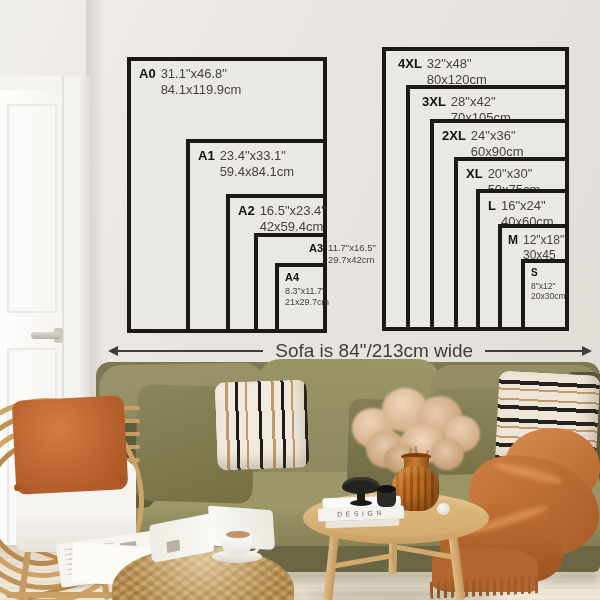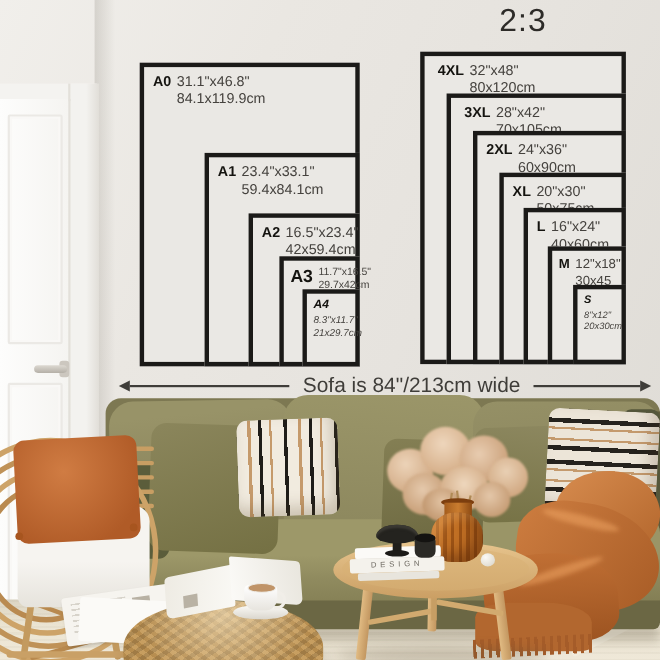--- a/index.html
+++ b/index.html
@@ -23,28 +23,28 @@
   .door-knob-base{left:54px;top:328px;width:9px;height:15px;border-radius:3px;background:#ccc7bf;}
 
   
   .chart-title{color:#2d2b28;text-align:center;}
   .title-a{left:127px;top:11px;width:200px;font-size:26px;letter-spacing:2.5px;}
   .title-r{left:382px;top:3px;width:187px;font-size:29px;letter-spacing:1px;}
   .r{position:absolute;border:4px solid #1b1a18;background:#eae8e4;box-sizing:border-box;}
   .lbl{display:flex;gap:5px;padding:5px 2px 0 8px;font-size:13px;line-height:1.25;color:#45423e;}
   .nm{font-weight:bold;color:#14130f;}
   .dm{display:flex;flex-direction:column;}
-  .stack .lbl{flex-direction:column;gap:1px;font-style:italic;}
+  .stack .lbl{flex-direction:column;gap:1px;}
   
   .a0{left:127px;top:57px;width:200px;height:276px;}
   .a1{left:186px;top:139px;width:141px;height:194px;}
   .a2{left:226px;top:194px;width:101px;height:139px;}
   .a3{left:254px;top:233px;width:73px;height:100px;}
   .a4{left:275px;top:263px;width:52px;height:70px;}
-  .a3 .lbl{font-size:9.5px;padding-left:6px;}.a3 .nm{font-size:16px;}
+  .a3 .lbl{font-size:9.5px;padding-left:6px;}.a3 .nm{font-size:11px;margin-left:45px;}
   .a4 .lbl{font-size:9px;padding:4px 1px 0 6px;}.a4 .nm{font-size:11px;}
   
   .x4{left:382px;top:47px;width:187px;height:284px;}
   .x3{left:406px;top:85px;width:163px;height:246px;}
   .x2{left:430px;top:119px;width:139px;height:212px;}
   .xl{left:454px;top:157px;width:115px;height:174px;}
   .xL2{left:476px;top:189px;width:93px;height:142px;}
   .xm{left:498px;top:224px;width:71px;height:107px;}
   .xs{left:521px;top:259px;width:48px;height:72px;}
   .x4 .lbl,.x3 .lbl{padding-left:12px;}
@@ -285,21 +285,20 @@
   <div class="r a4 stack">
     <div class="lbl">
         <span class="nm">A4</span>
       <span class="dm">
           <span>8.3"x11.7"</span>
       <span>21x29.7cm</span>
         </span>
       </div>
   </div>
 
-  <div class="a chart-title title-r">2:3</div>
   <div class="r x4">
     <div class="lbl">
         <span class="nm">4XL</span>
       <span class="dm">
           <span>32"x48"</span>
       <span>80x120cm</span>
         </span>
       </div>
   </div>
   <div class="r x3">

